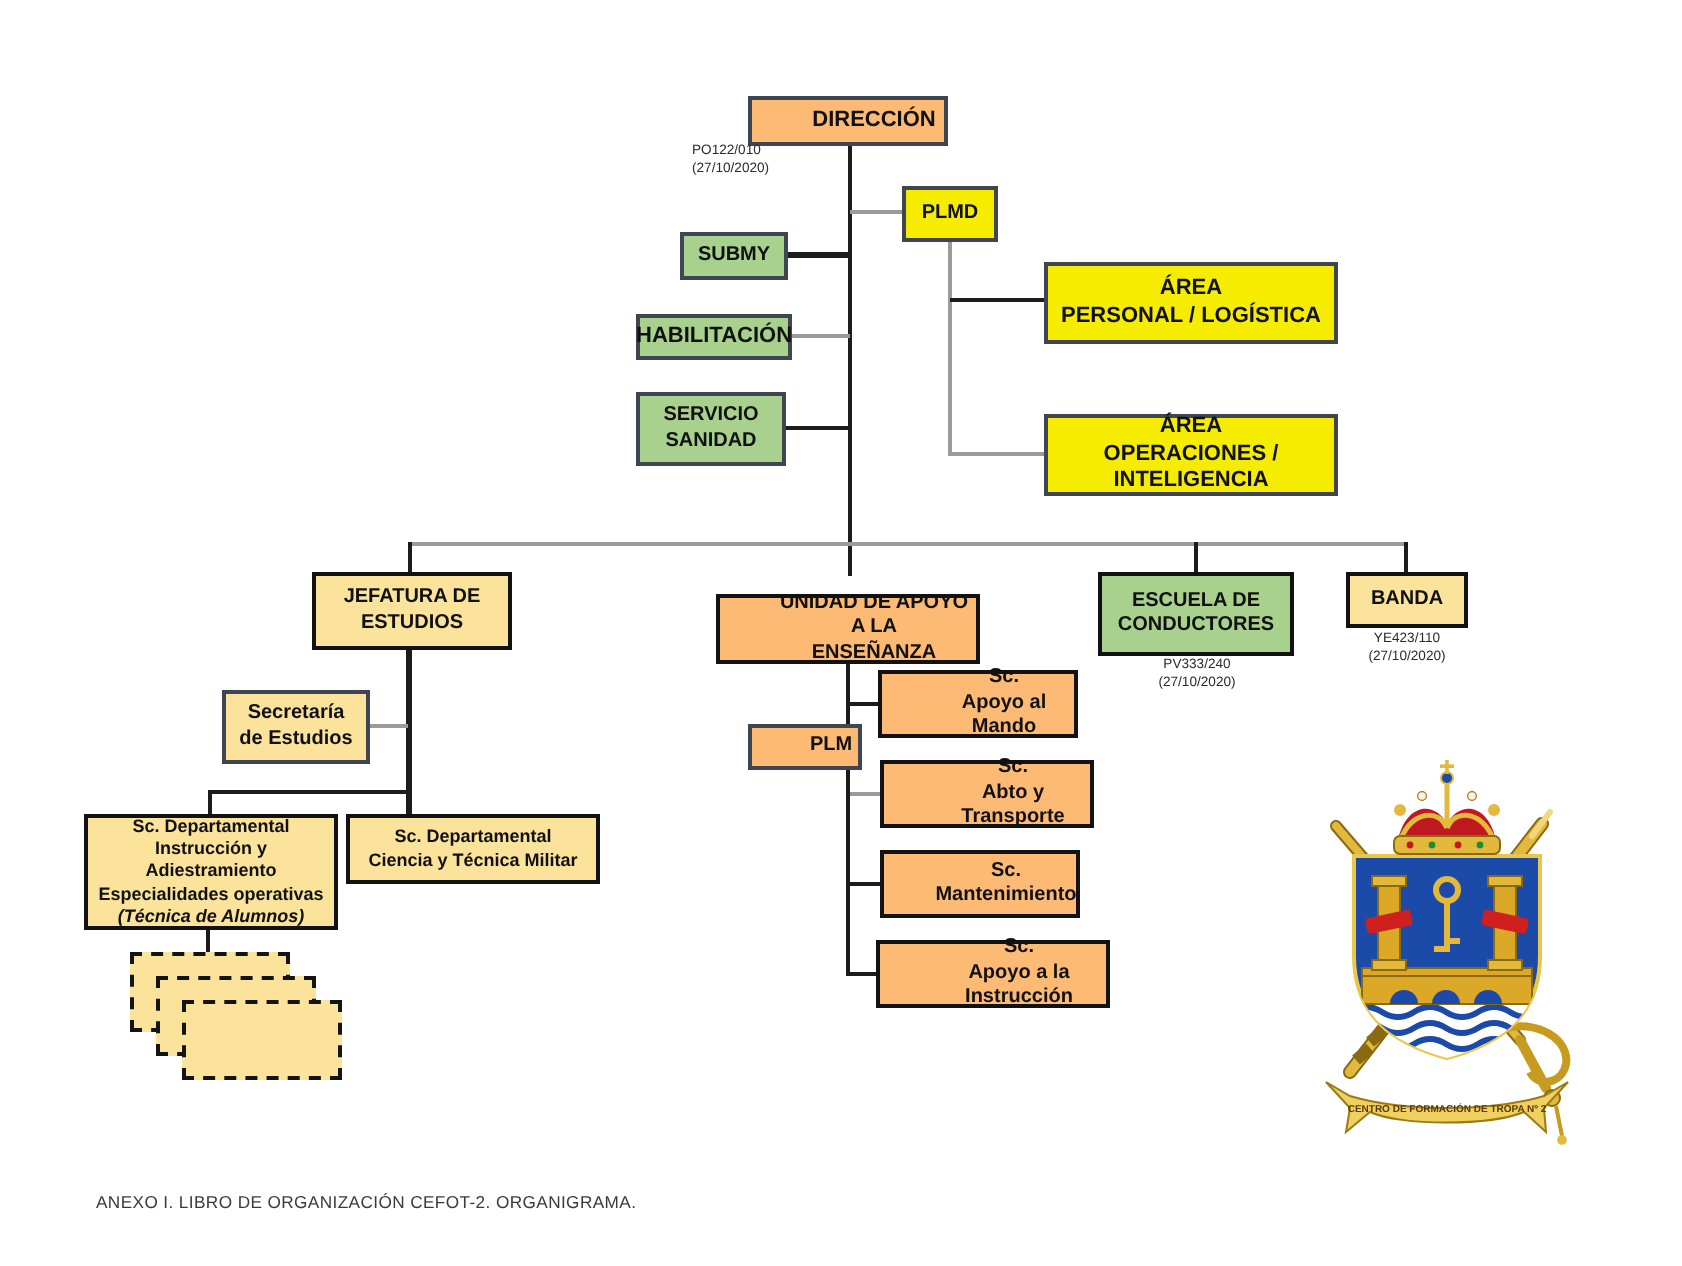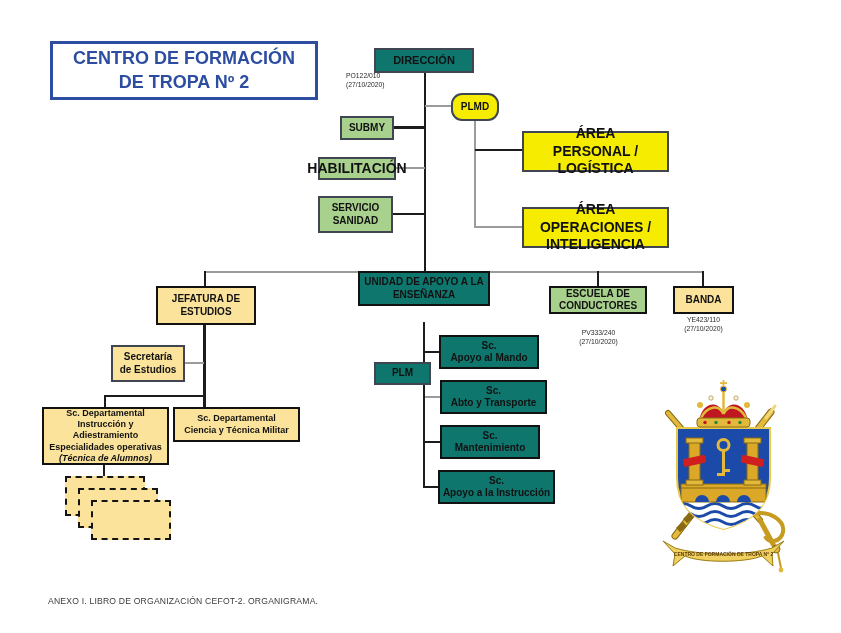--- a/index.html
+++ b/index.html
@@ -2,25 +2,25 @@
 <html><head>
 <meta charset="utf-8">
 <style>
   html,body{margin:0;padding:0;background:#fff;}
   .canvas{position:relative;width:841px;height:633px;background:#ffffff;overflow:hidden;
           font-family:"Liberation Sans",sans-serif;}
   .bx{position:absolute;box-sizing:border-box;border:2px solid #3f4652;
       display:flex;align-items:center;justify-content:center;text-align:center;
       font-weight:bold;font-size:10px;line-height:1.25;color:#111;white-space:pre-line;}
   .heavy{border:2px solid #121212;}
-  .c-blue{background:#0f766e;}
+  .c-blue{background:#fdba74;padding-left:26px;}
   .c-yellow{background:#f5ec00;}
   .c-green{background:#a9d18e;}
   .c-tan{background:#fbe39b;}
-  .fs95{font-size:14px;}
+  .fs95{font-size:11px;}
   .fs9{font-size:9px;}
   .title-box{position:absolute;left:50px;top:41px;width:268px;height:59px;box-sizing:border-box;
       border:3px solid #2c4da0;display:flex;align-items:center;justify-content:center;
       text-align:center;color:#2c4da0;font-weight:bold;font-size:18px;line-height:1.3;white-space:pre-line;}
   .code{position:absolute;font-size:6.8px;color:#2b2b2b;line-height:1.3;white-space:pre-line;}
   .code.center{text-align:center;}
   .ln{position:absolute;}
   .lblack{background:#1c1c1c;}
   .lgray{background:#9b9b9b;}
   .dashedbx{position:absolute;box-sizing:border-box;border:2px dashed #141414;background:#fbe39b;
@@ -28,22 +28,20 @@
       font-weight:bold;font-size:9.5px;line-height:1.25;color:#111;white-space:pre-line;}
   .footer{position:absolute;left:48px;top:596px;font-size:8.6px;color:#3a3a3a;letter-spacing:.2px;}
   .dep-box{flex-direction:column;}
   .dep-box .it{font-style:italic;}
 </style>
 </head>
 <body>
 
 <div class="canvas">
 
-  <div class="title-box">CENTRO DE FORMACIÓN
-DE TROPA Nº 2</div>
 
   <div class="ln lblack" style="left:424px;top:72px;width:2px;height:216px;"></div>
   <div class="ln lgray" style="left:425px;top:105px;width:26px;height:2px;"></div>
   <div class="ln lblack" style="left:394px;top:126px;width:31px;height:3px;"></div>
   <div class="ln lgray" style="left:396px;top:167px;width:29px;height:2px;"></div>
   <div class="ln lblack" style="left:393px;top:213px;width:32px;height:2px;"></div>
   <div class="ln lgray" style="left:474px;top:121px;width:2px;height:107px;"></div>
   <div class="ln lblack" style="left:475px;top:149px;width:47px;height:2px;"></div>
   <div class="ln lgray" style="left:475px;top:226px;width:47px;height:2px;"></div>
   <div class="ln lgray" style="left:204px;top:271px;width:500px;height:2px;"></div>
@@ -59,37 +57,37 @@
   <div class="ln lblack" style="left:411px;top:372px;width:13px;height:2px;"></div>
   <div class="ln lblack" style="left:425px;top:351px;width:14px;height:2px;"></div>
   <div class="ln lgray" style="left:425px;top:396px;width:15px;height:2px;"></div>
   <div class="ln lblack" style="left:425px;top:441px;width:15px;height:2px;"></div>
   <div class="ln lblack" style="left:425px;top:486px;width:13px;height:2px;"></div>
 
   <div class="bx c-blue" style="left:374px;top:48px;width:100px;height:25px;font-size:11px;">DIRECCIÓN</div>
   <div class="code" style="left:346px;top:72px;width:60px;">PO122/010
 (27/10/2020)</div>
 
-  <div class="bx c-yellow" style="left:451px;top:93px;width:48px;height:28px;border-radius:11px;">PLMD</div>
+  <div class="bx c-yellow" style="left:451px;top:93px;width:48px;height:28px;">PLMD</div>
 
   <div class="bx c-green" style="left:340px;top:116px;width:54px;height:24px;">SUBMY</div>
   <div class="bx c-green fs95" style="left:318px;top:157px;width:78px;height:23px;">HABILITACIÓN</div>
   <div class="bx c-green" style="left:318px;top:196px;width:75px;height:37px;">SERVICIO
 SANIDAD</div>
 
   <div class="bx c-yellow fs95" style="left:522px;top:131px;width:147px;height:41px;">ÁREA
 PERSONAL / LOGÍSTICA</div>
   <div class="bx c-yellow fs95" style="left:522px;top:207px;width:147px;height:41px;">ÁREA
 OPERACIONES / INTELIGENCIA</div>
 
   <div class="bx c-tan heavy" style="left:156px;top:286px;width:100px;height:39px;">JEFATURA DE
 ESTUDIOS</div>
-  <div class="bx c-blue heavy" style="left:358px;top:271px;width:132px;height:35px;">UNIDAD DE APOYO A LA
+  <div class="bx c-blue heavy" style="left:358px;top:297px;width:132px;height:35px;">UNIDAD DE APOYO A LA
 ENSEÑANZA</div>
-  <div class="bx c-green heavy" style="left:549px;top:286px;width:98px;height:28px;">ESCUELA DE
+  <div class="bx c-green heavy" style="left:549px;top:286px;width:98px;height:42px;">ESCUELA DE
 CONDUCTORES</div>
   <div class="bx c-tan heavy" style="left:673px;top:286px;width:61px;height:28px;">BANDA</div>
 
   <div class="code center" style="left:551px;top:329px;width:95px;">PV333/240
 (27/10/2020)</div>
   <div class="code center" style="left:656px;top:316px;width:95px;">YE423/110
 (27/10/2020)</div>
 
   <div class="bx c-tan" style="left:111px;top:345px;width:74px;height:37px;">Secretaría
 de Estudios</div>

